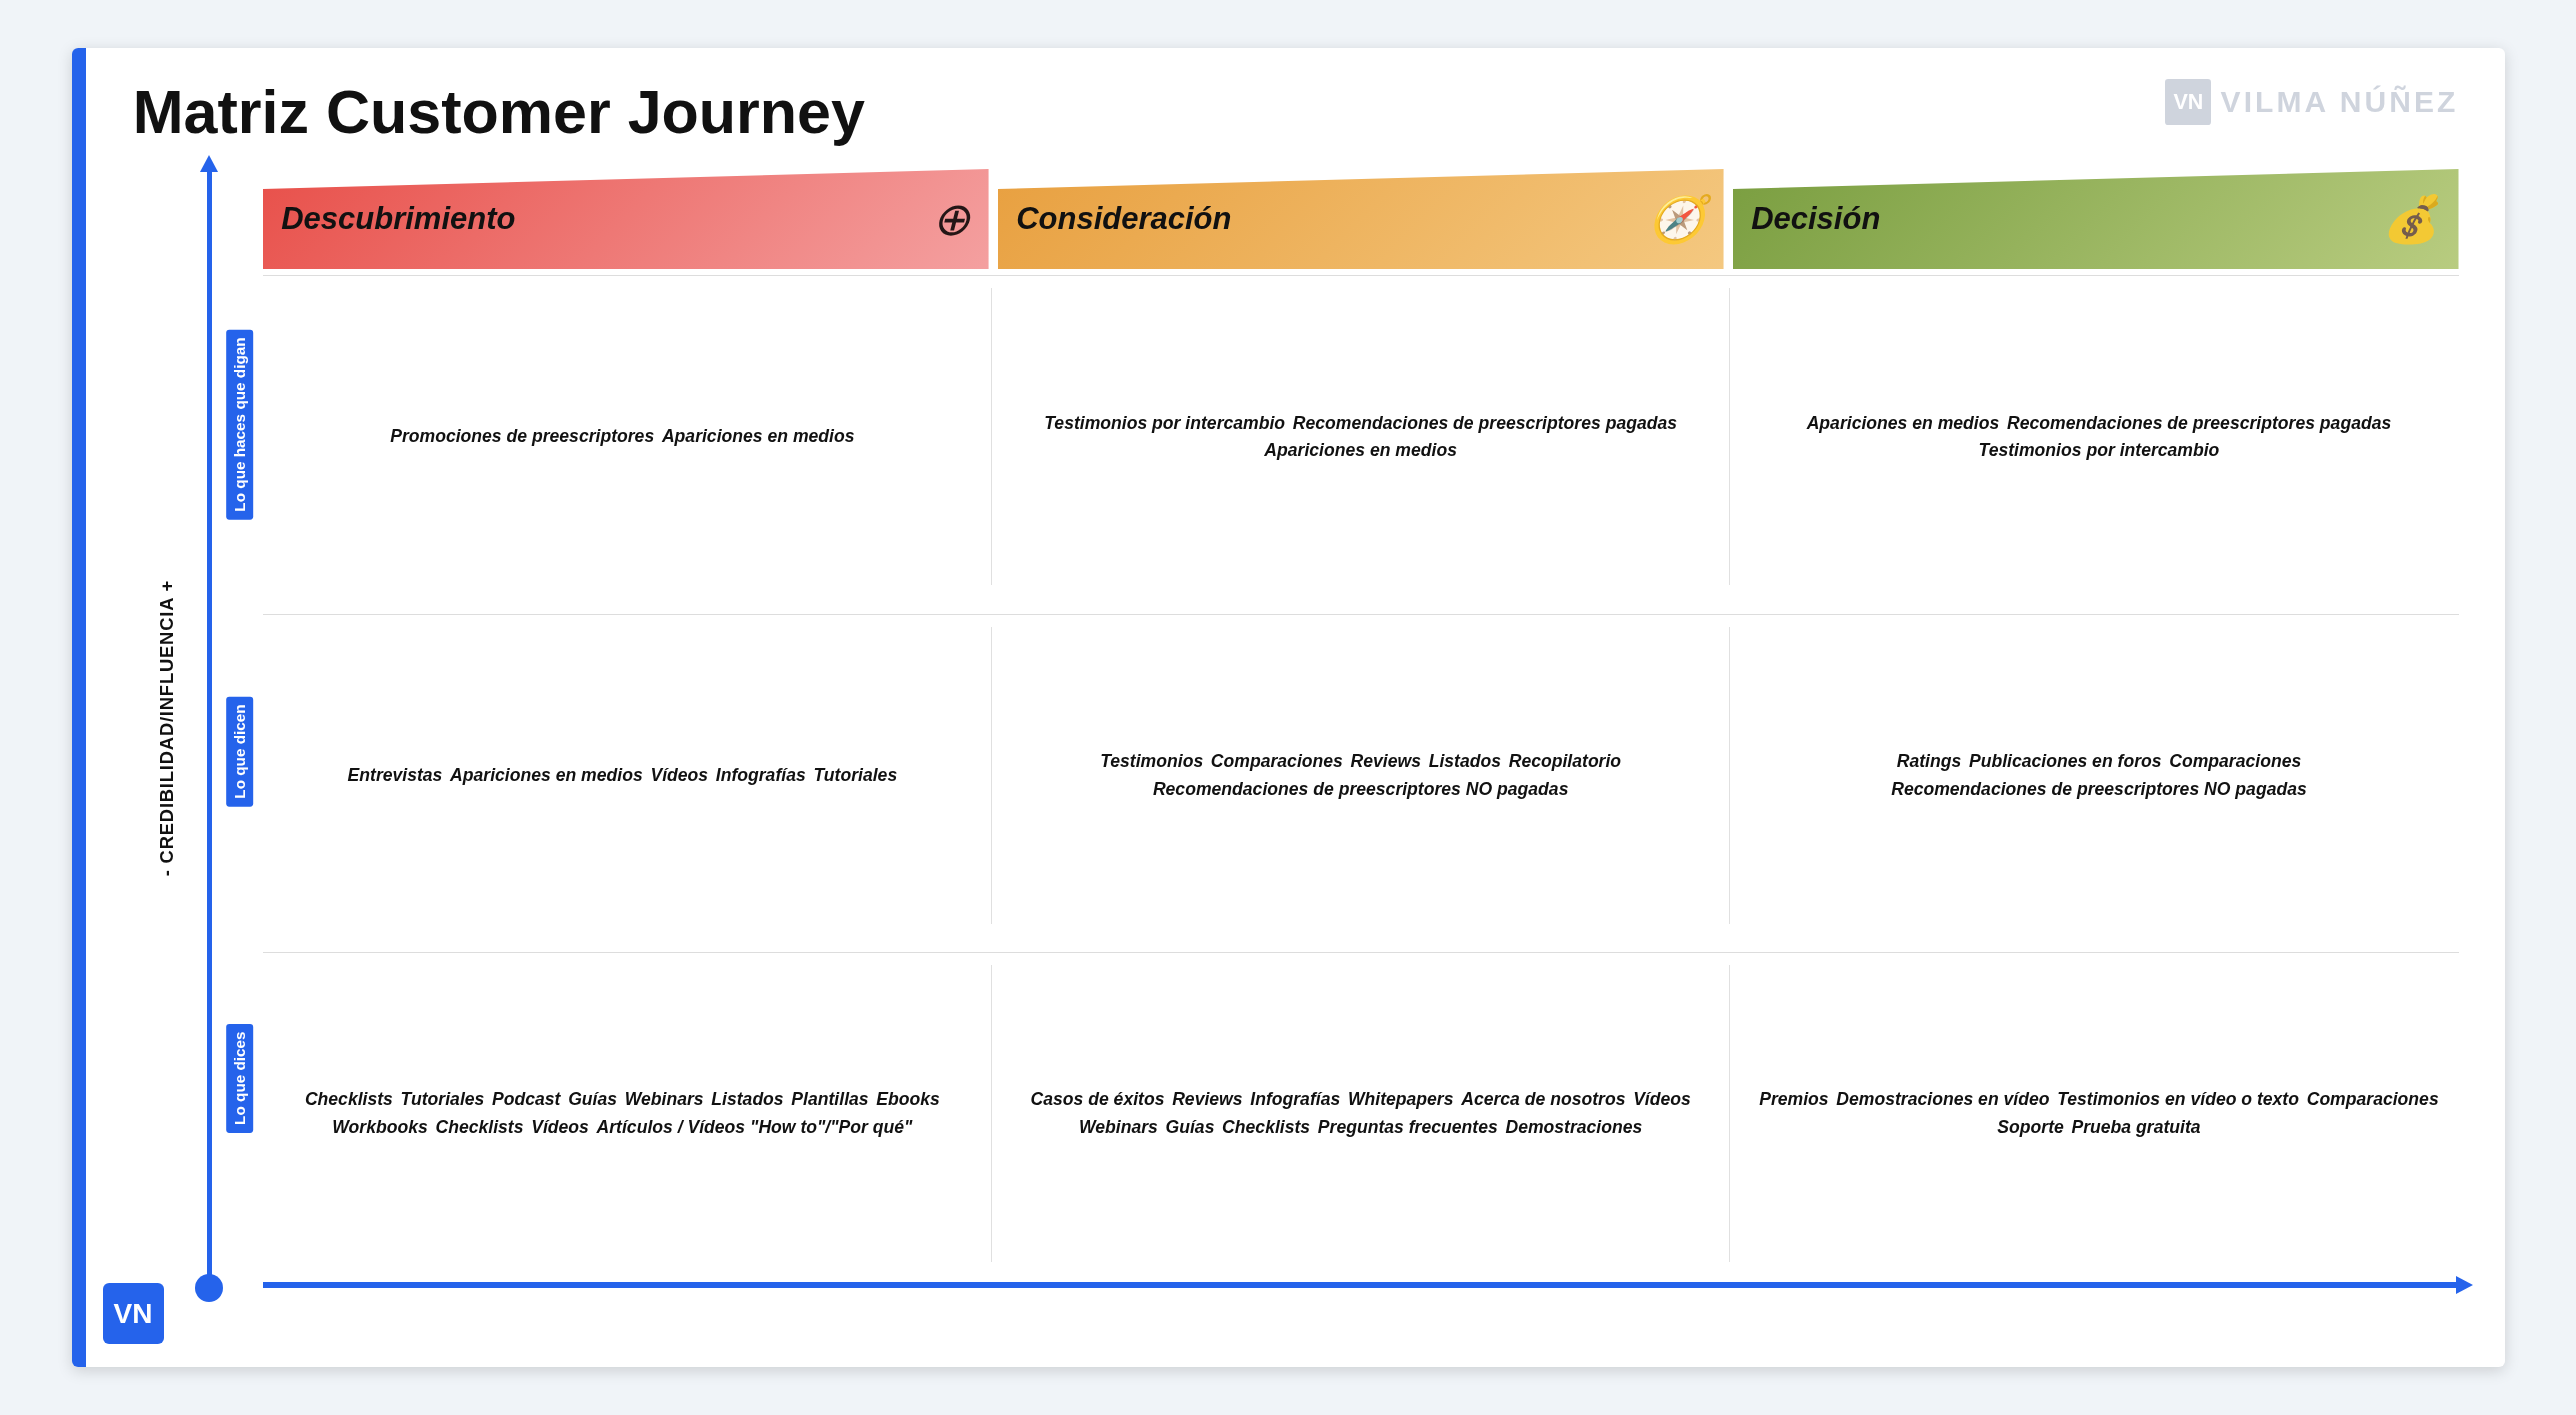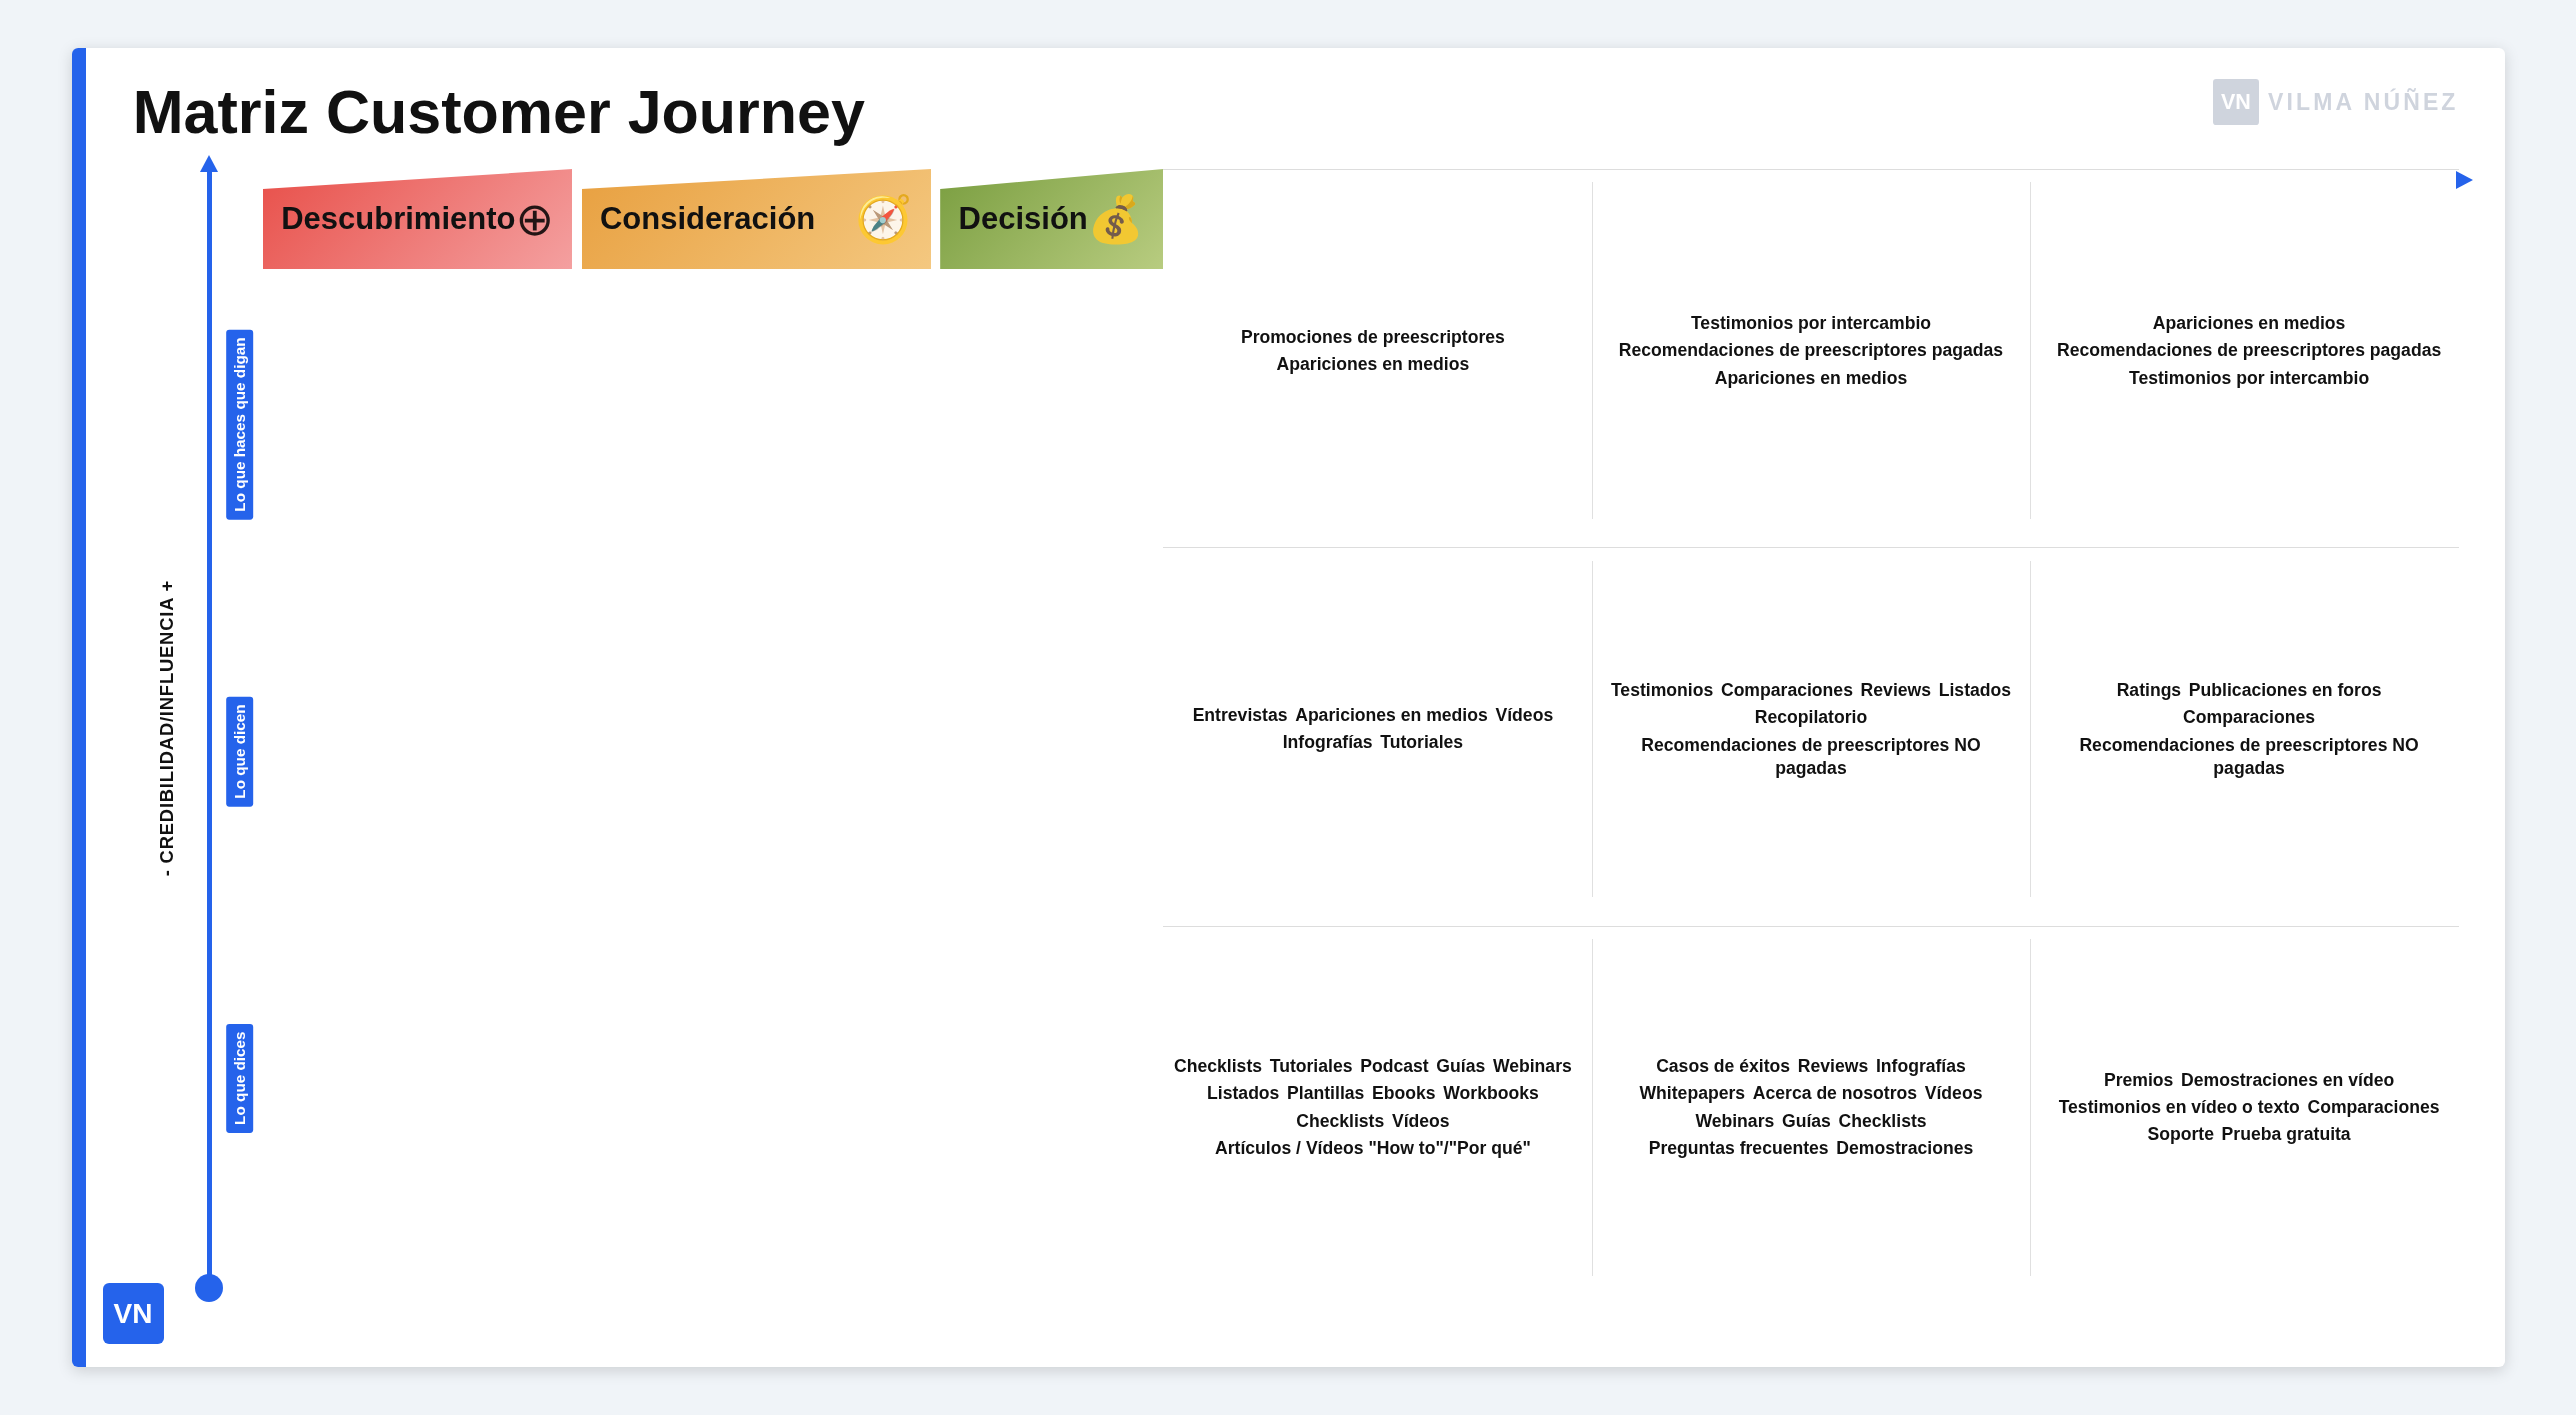--- a/index.html
+++ b/index.html
@@ -56,21 +56,21 @@
       font-weight: 900;
       font-size: 21.5px;
       width: 46px;
       height: 46px;
       display: flex;
       align-items: center;
       justify-content: center;
       border-radius: 3.1px;
     }
     .logo-text {
-      font-size: 23px;
+      font-size: 30px;
       font-weight: 700;
       color: #b0b8c8;
       letter-spacing: 3.1px;
     }
 
     .matrix-container {
       display: flex;
       margin-left: 15.3px;
       gap: 0;
       height: 1119px;
@@ -157,21 +157,22 @@
       padding: 7.7px 4.6px;
       border-radius: 3.1px;
       white-space: nowrap;
       text-align: center;
     }
 
     
     .grid-area {
       flex: 1;
       display: flex;
-      flex-direction: row;
+      flex-direction: column;
+      font-style: italic;
     }
 
     
     .col-headers {
       display: flex;
       gap: 9.2px;
       height: 100px;
       margin-bottom: 6.1px;
     }
     .col-header {

